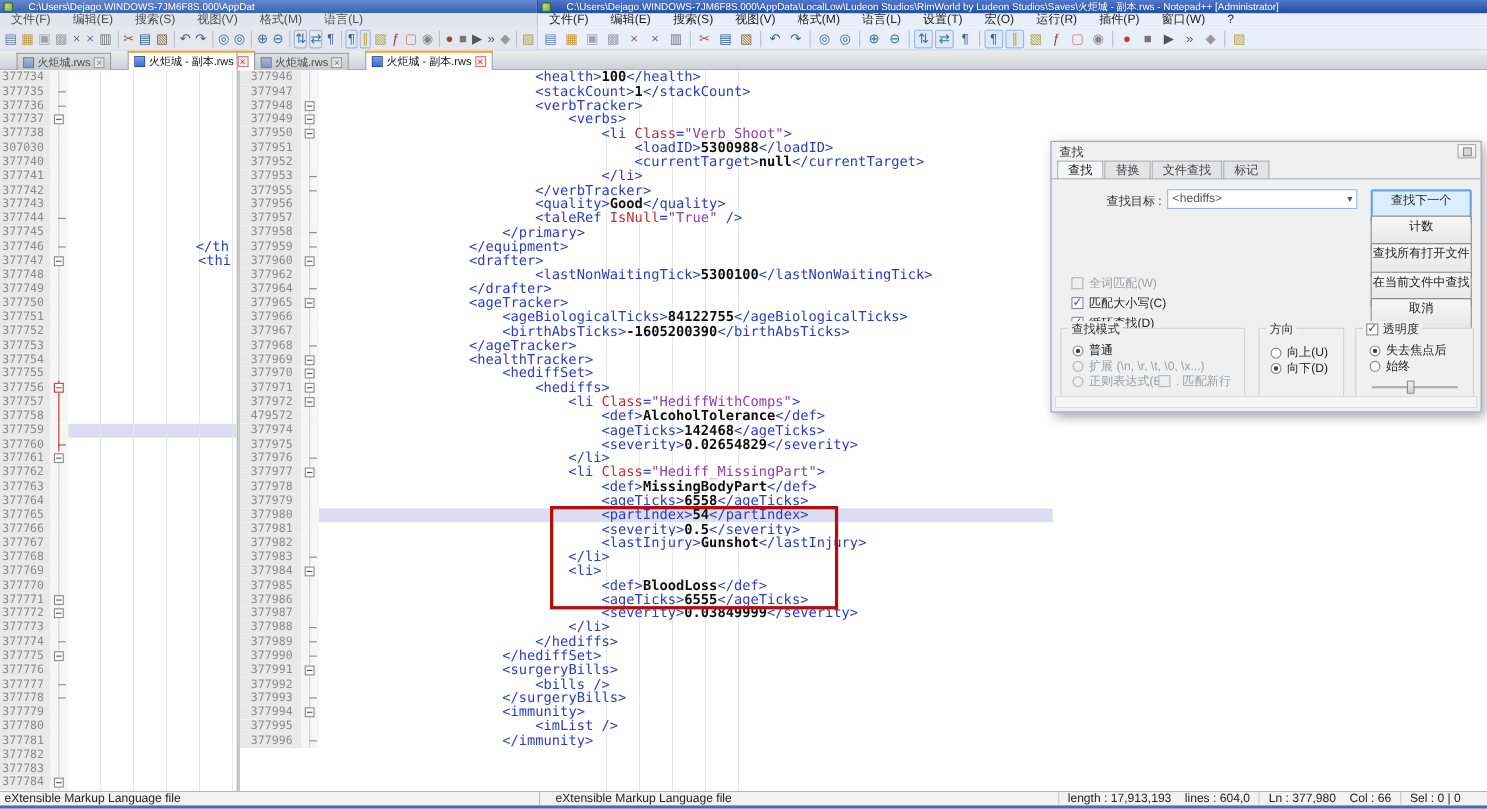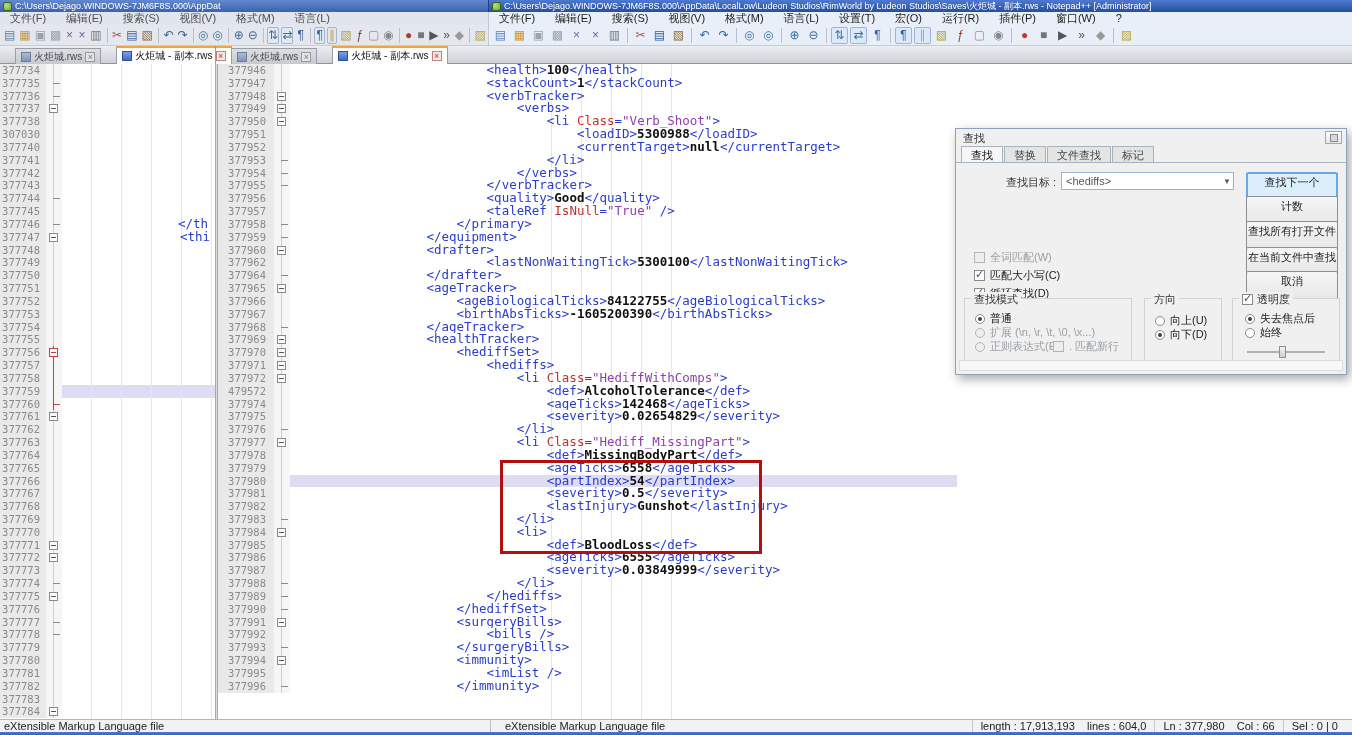--- a/index.html
+++ b/index.html
@@ -2,21 +2,21 @@
 <html><head>
 <meta charset="utf-8">
 <style>
   * { margin:0; padding:0; box-sizing:border-box; }
   html,body { width:1352px; height:735px; overflow:hidden; background:#d8d8d8;
               font-family:"Liberation Sans", sans-serif; }
   #screen { position:relative; width:1352px; height:735px; background:#fff; }
 
   
   .titlebar-row { display:flex; height:12px; }
-  .titlebar { height:12px; display:flex; align-items:center; gap:3px; overflow:hidden;
+  .titlebar { height:12px; display:flex; align-items:center; gap:14px; overflow:hidden;
               color:#fff; font-size:9px; white-space:nowrap; padding:0 3px; }
   .titlebar.back  { width:488px; flex:0 0 488px; background:linear-gradient(#6388cf,#3a63ad); }
   .titlebar.front { flex:1; background:linear-gradient(#4f79cf,#244f9e); border-left:1px solid #1c3f85; }
   .win-ico { width:9px; height:9px; flex:0 0 9px; border-radius:2px;
              background:radial-gradient(circle at 35% 35%, #bce08a, #6fa832); border:1px solid #3c6b14; }
 
   .menubar-row { display:flex; height:13px; background:#e9eff8; }
   .menubar { height:13px; display:flex; align-items:center; overflow:hidden; white-space:nowrap; }
   .menubar.back  { width:488px; flex:0 0 488px; background:#e1e6ee; }
   .menubar.front { flex:1; border-left:1px solid #c2c8d2; }
@@ -84,21 +84,21 @@
   .guides { position:absolute; top:0; bottom:0; z-index:1; pointer-events:none;
             background:repeating-linear-gradient(to right, transparent 0 29px, #e4e6ea 29px 30px); }
   .redbox { position:absolute; border:3px solid #b40f0f; z-index:5; pointer-events:none; }
 
   
   .statusbar { position:relative; height:13px; background:#f2f2f2; border-top:1px solid #b5b5b5;
                font-size:11px; color:#222; }
   .statusbar .st { position:absolute; top:0; height:12px; line-height:12px; white-space:pre; overflow:hidden; }
   #status-back-type  { left:4px; width:480px; }
   #status-front-type { left:505px; width:360px; }
-  .st-right { position:absolute; right:6px; top:0; height:12px; display:flex; }
+  .st-right { position:absolute; right:16px; top:0; height:12px; display:flex; }
   .st-seg { border-left:1px solid #c9c9c9; padding:0 8px; line-height:12px; white-space:pre; overflow:hidden; }
   .st-div { position:absolute; left:490px; top:0; bottom:0; width:1px; background:#c0c0c0; }
   .bottom-edge { height:5px; background:linear-gradient(#4f79cf,#2a55a8); }
 
   
   #find-dialog { position:absolute; left:955px; top:128px; width:392px; height:247px;
                  background:#f0f0f0; border:1px solid #8ea2c0; box-shadow:3px 4px 10px rgba(0,0,0,.35);
                  font-size:11px; color:#222; z-index:20; }
   .fd-title { position:absolute; left:7px; top:2px; font-size:11px; color:#333; }
   .fd-close { position:absolute; right:4px; top:2px; width:17px; height:13px; border:1px solid #a8a8a8;
@@ -726,28 +726,20 @@
         </div>
         <div class="code-row">
           <span class="gut">377953</span>
           <span class="foldc">
             <span class="vline"></span>
             <span class="fold-tick"></span>
           </span>
           <span class="codecell"><span class="codetext" style="padding-left: 256.8px;"><span class="tag">&lt;/li</span><span class="tag">&gt;</span></span></span>
         </div>
         <div class="code-row">
-          <span class="gut">377954</span>
-          <span class="foldc">
-            <span class="vline"></span>
-            <span class="fold-tick"></span>
-          </span>
-          <span class="codecell"><span class="codetext" style="padding-left: 226.7px;"><span class="tag">&lt;/verbs</span><span class="tag">&gt;</span></span></span>
-        </div>
-        <div class="code-row">
           <span class="gut">377955</span>
           <span class="foldc">
             <span class="vline"></span>
             <span class="fold-tick"></span>
           </span>
           <span class="codecell"><span class="codetext" style="padding-left: 196.6px;"><span class="tag">&lt;/verbTracker</span><span class="tag">&gt;</span></span></span>
         </div>
         <div class="code-row">
           <span class="gut">377956</span>
           <span class="foldc">

